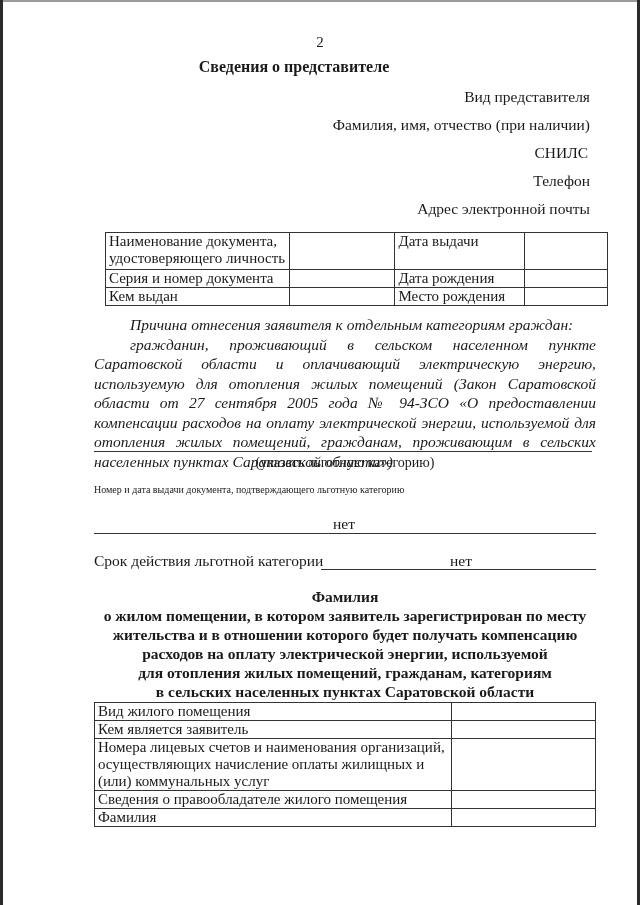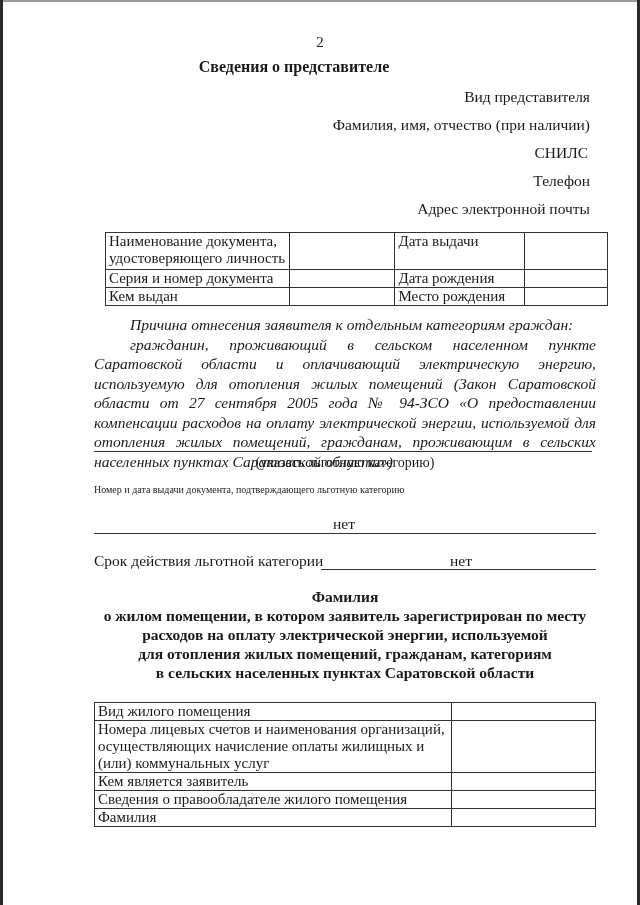--- a/index.html
+++ b/index.html
@@ -104,41 +104,42 @@
 <div class="center-val" style="left:333px; top:515px;">нет</div>
 <div class="rule" style="left:94px; width:502px; top:533px;"></div>
 
 <div class="abs" style="left:94px; top:552px; font-size:15.5px;">Срок действия льготной категории</div>
 <div class="rule" style="left:321px; width:275px; top:569px;"></div>
 <div class="center-val" style="left:450px; top:552px;">нет</div>
 
 <div class="heading2" style="top:587px;">
   <div>Фамилия</div>
   <div>о жилом помещении, в котором заявитель зарегистрирован по месту</div>
+  <div>жительства и в отношении которого будет получать компенсацию</div>
   <div>расходов на оплату электрической энергии, используемой</div>
   <div>для отопления жилых помещений, гражданам, категориям</div>
   <div>в сельских населенных пунктах Саратовской области</div>
 </div>
 
 <table class="grid" style="left:94px; top:702px; width:502px;">
   <colgroup>
       <col style="width:358px">
       <col style="width:144px">
     </colgroup>
   <tbody>
       <tr style="height:18px;">
     <td>Вид жилого помещения</td>
     <td></td>
   </tr>
+  <tr style="height:18px;">
+    <td>Кем является заявитель</td>
+    <td></td>
+  </tr>
   <tr style="height:52px;">
     <td>Номера лицевых счетов и наименования организаций, осуществляющих начисление оплаты жилищных и (или) коммунальных услуг</td>
-    <td></td>
-  </tr>
-  <tr style="height:18px;">
-    <td>Кем является заявитель</td>
     <td></td>
   </tr>
   <tr style="height:18px;">
     <td>Сведения о правообладателе жилого помещения</td>
     <td></td>
   </tr>
   <tr style="height:18px;">
     <td>Фамилия</td>
     <td></td>
   </tr>

